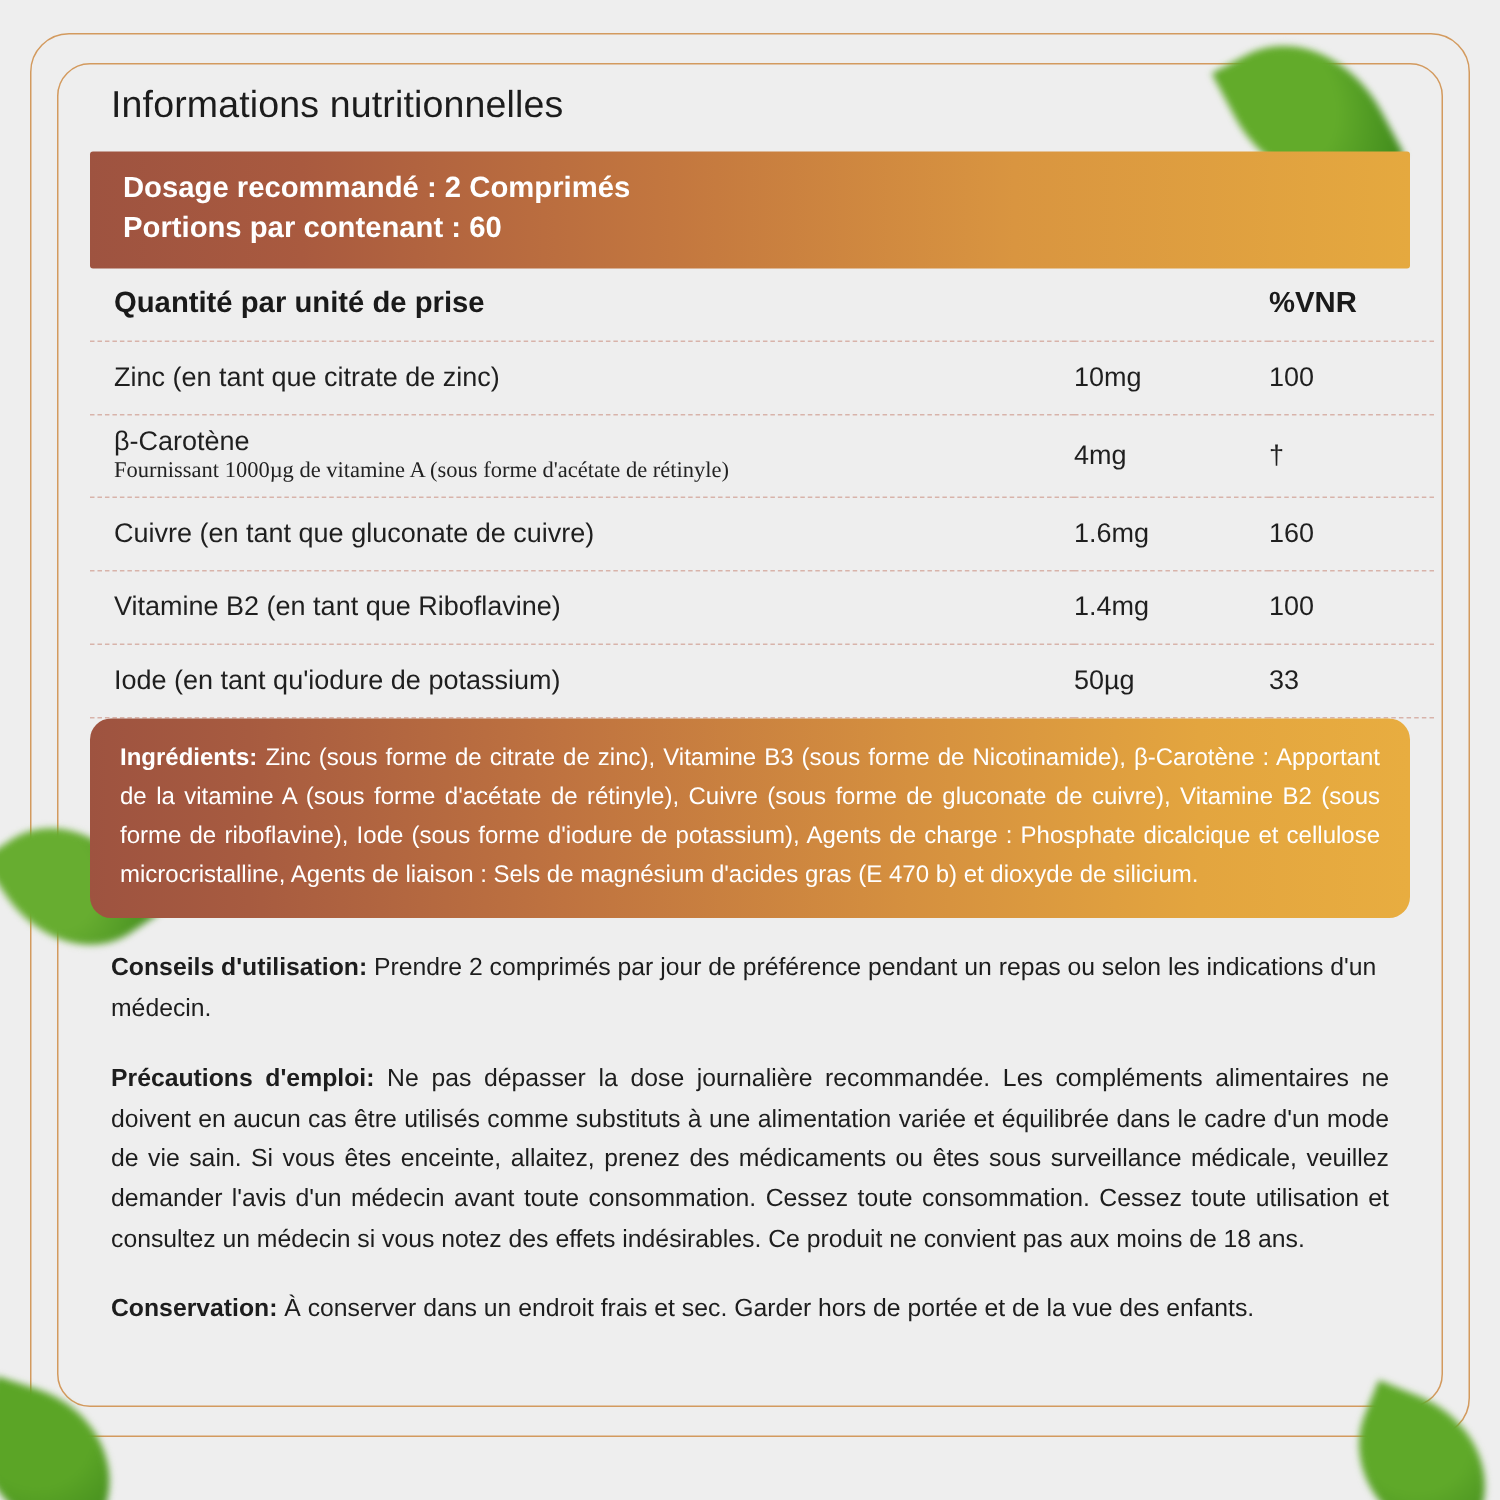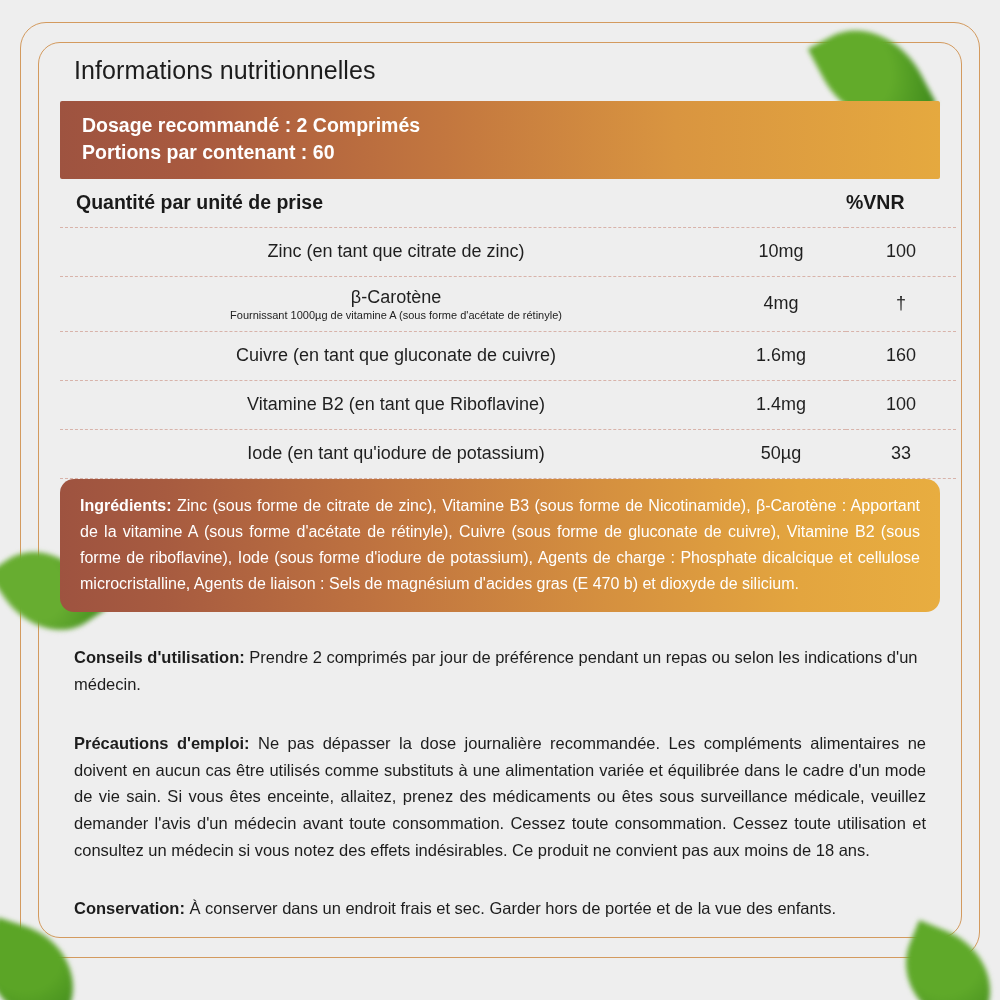--- a/index.html
+++ b/index.html
@@ -64,45 +64,45 @@
   .col-amt{width:130px;text-align:center;}
   .col-vnr{width:110px;text-align:center;}
 
   tr.head td{
     font-size:19.5px;font-weight:700;color:#1a1a1a;
     height:48px;padding-left:16px;
   }
   tr.head td.col-amt,tr.head td.col-vnr{padding-left:0;}
 
   tr.row td{
-    font-size:18px;color:#1f1f1f;height:48px;padding-left:16px;text-align:center;
+    font-size:18px;color:#1f1f1f;height:48px;padding-left:16px;
   }
   tr.row td.col-amt,tr.row td.col-vnr{
     padding-left:0;font-size:18px;
   }
   tr.row.two-line td{height:54px;}
-  .sub{display:block;font-size:11px;color:#222;margin-top:1px;}
+  .sub{display:block;font-size:15px;color:#222;margin-top:1px;font-family:Liberation Serif, serif;}
 
   .footnote{
     text-align:center;font-size:15px;color:#2a2a2a;
     padding:11px 0 13px 0;
   }
 
   .ingredients{
     background:linear-gradient(90deg,#9e5340 0%,#a75b40 12%,#bf7340 36%,#d5903f 62%,#e3a53f 84%,#e8ad40 100%);
     color:#ffffff;
     border-radius:14px;
     padding:14px 20px 16px 20px;
     font-size:16px;line-height:1.62;
     text-align:justify;
   }
   .ingredients b{font-weight:700;}
 
   .para{
-    margin-top:32px;padding:0 14px;
+    margin-top:20px;padding:0 14px;
     font-size:16.5px;line-height:1.62;color:#1d1d1d;
     text-align:justify;
   }
   .para.first-line-left{text-align:left;}
   .para b{font-weight:700;}
 </style>
 </head>
 <body>
 
 <div class="page">

